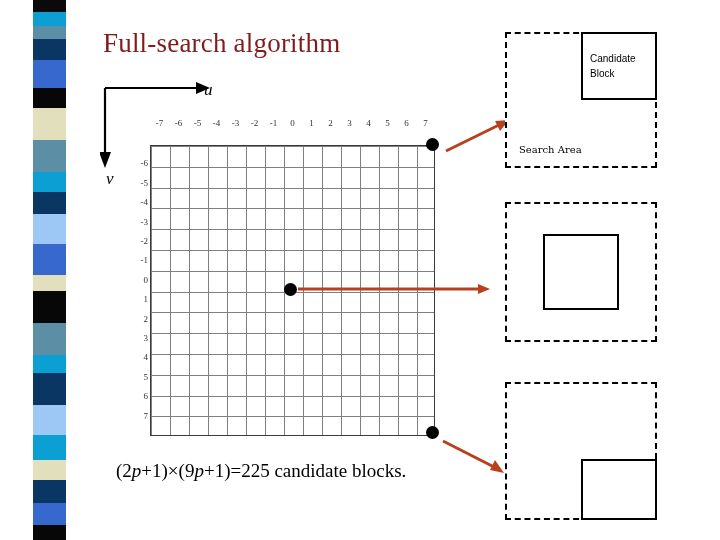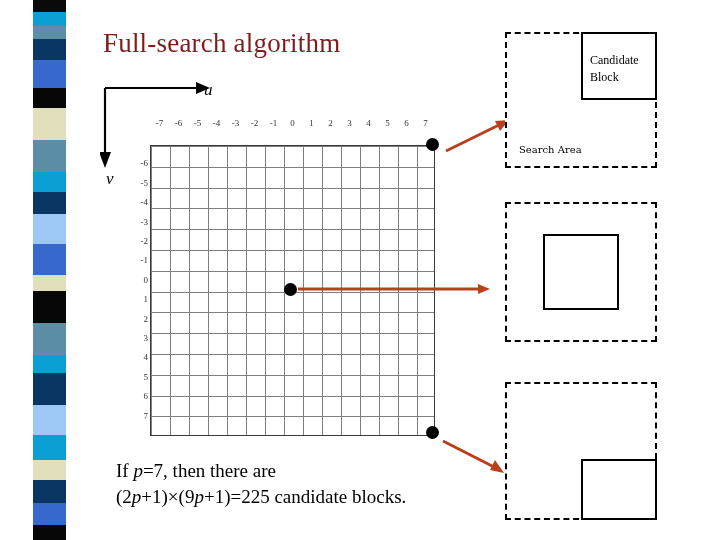--- a/index.html
+++ b/index.html
@@ -134,23 +134,23 @@
     background: #ffffff;
   }
   .candidate-block {
     position: absolute;
     box-sizing: border-box;
     border: 2px solid #000000;
     background: #ffffff;
   }
   .cb-label {
     position: absolute;
-    font-size: 12px;
-    color: #000000;
-    font-family: Liberation Serif, serif;
+    font-size: 10px;
+    color: #000000;
+    font-family: Liberation Sans, sans-serif;
     line-height: 1.45;
     white-space: nowrap;
   }
   .sa-label {
     position: absolute;
     font-size: 10px;
     color: #000000;
     font-family: "DejaVu Serif", "Liberation Serif", serif;
     white-space: nowrap;
   }
@@ -244,23 +244,20 @@
     <polygon points="194,11 182,6 182,16" fill="#B8401C"></polygon>
   </svg>
 
   <svg class="red-arrow" style="left:440px; top:436px;" width="70" height="45" viewBox="0 0 70 45">
     <line x1="3" y1="5" x2="56" y2="32" stroke="#B8401C" stroke-width="3"></line>
     <polygon points="64,37 50,34 55,24" fill="#B8401C"></polygon>
   </svg>
 
   <div id="caption">
     <div>
-      <span>If </span><i>p</i><span>=7, then there are</span>
-    </div>
-    <div>
       <span>(2</span><i>p</i><span>+1)×(9</span><i>p</i><span>+1)=225 candidate blocks.</span>
     </div>
   </div>
 
   <div class="search-area" style="left:505px; top:32px; width:152px; height:136px;"></div>
   <div class="candidate-block" style="left:581px; top:32px; width:76px; height:68px;"></div>
   <div class="cb-label" style="left:590px; top:52px;">
     <div>Candidate</div>
     <div>Block</div>
   </div>

